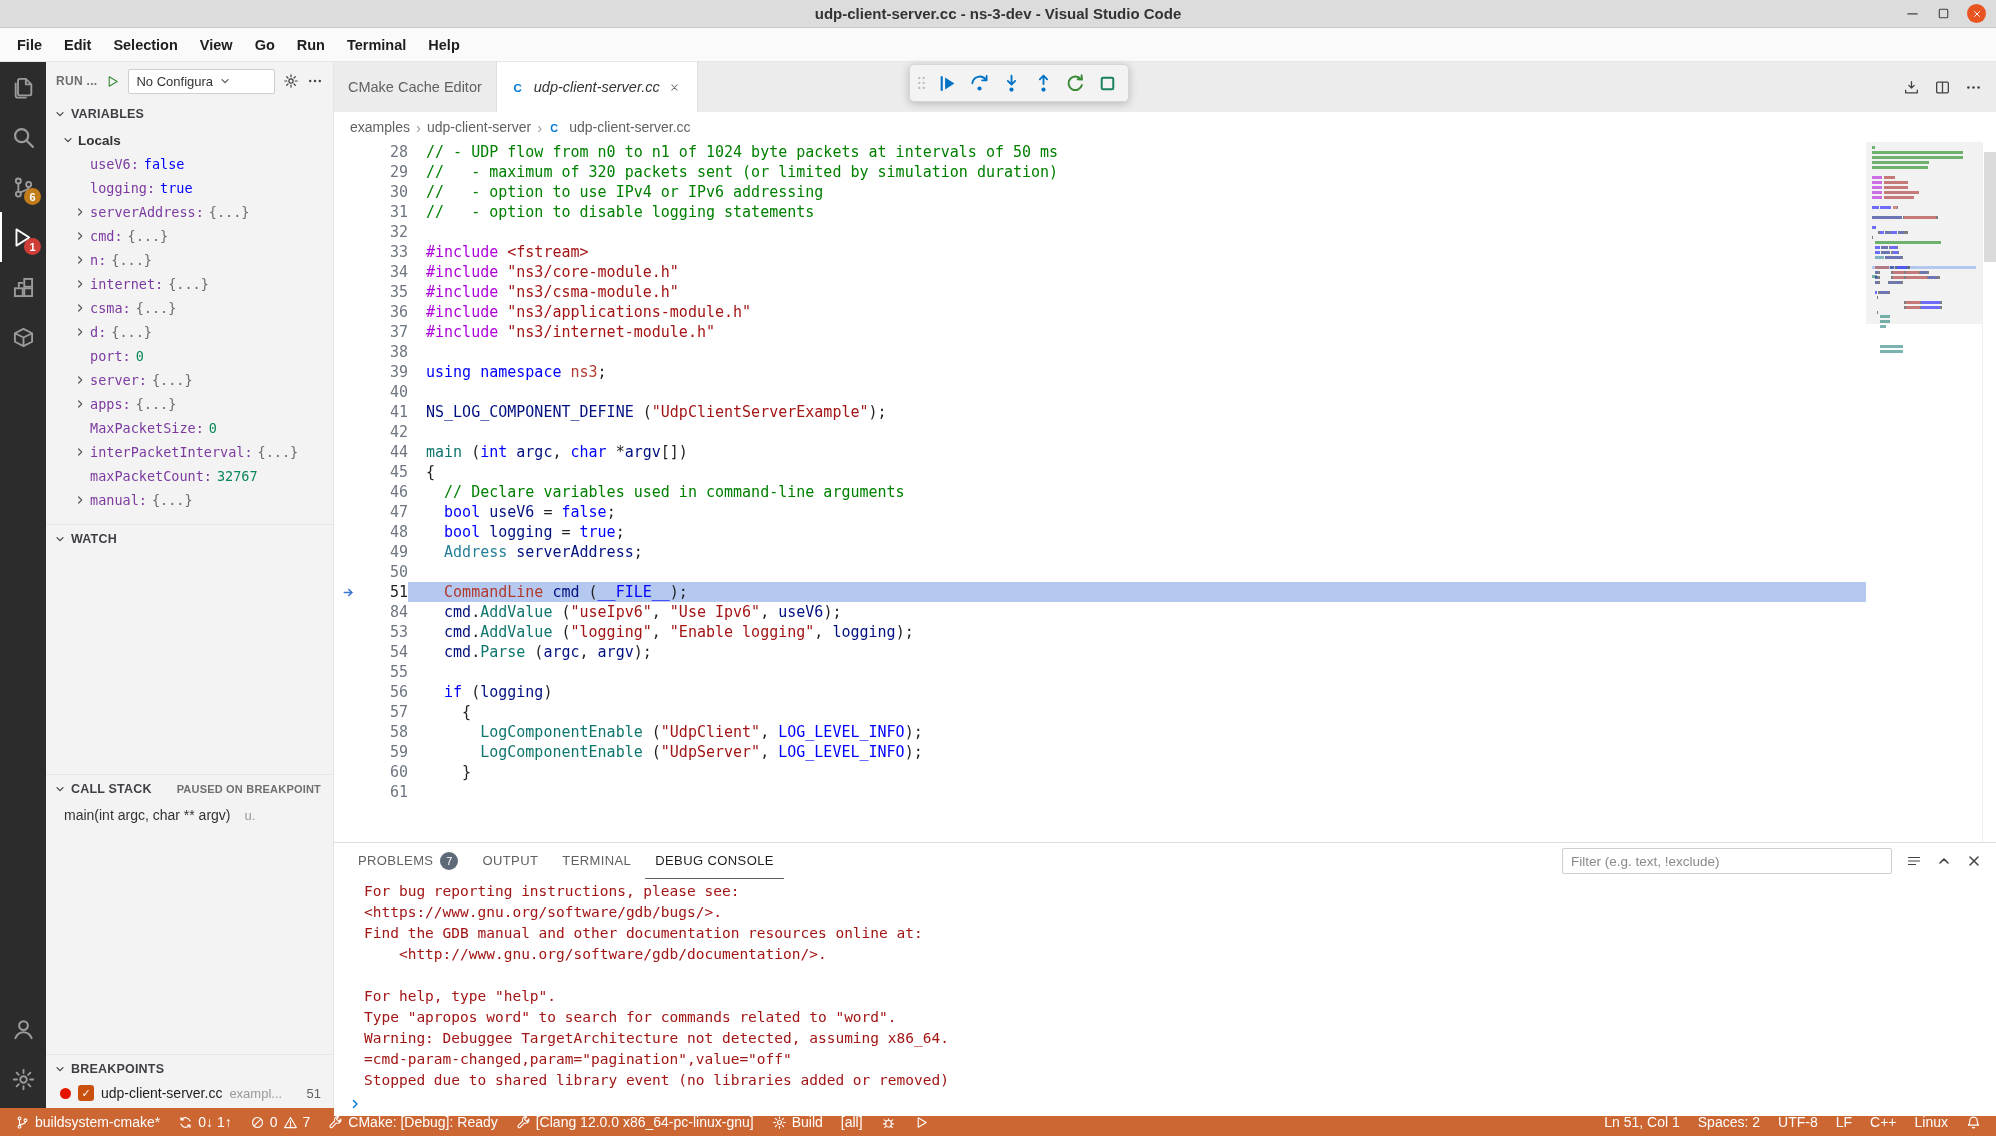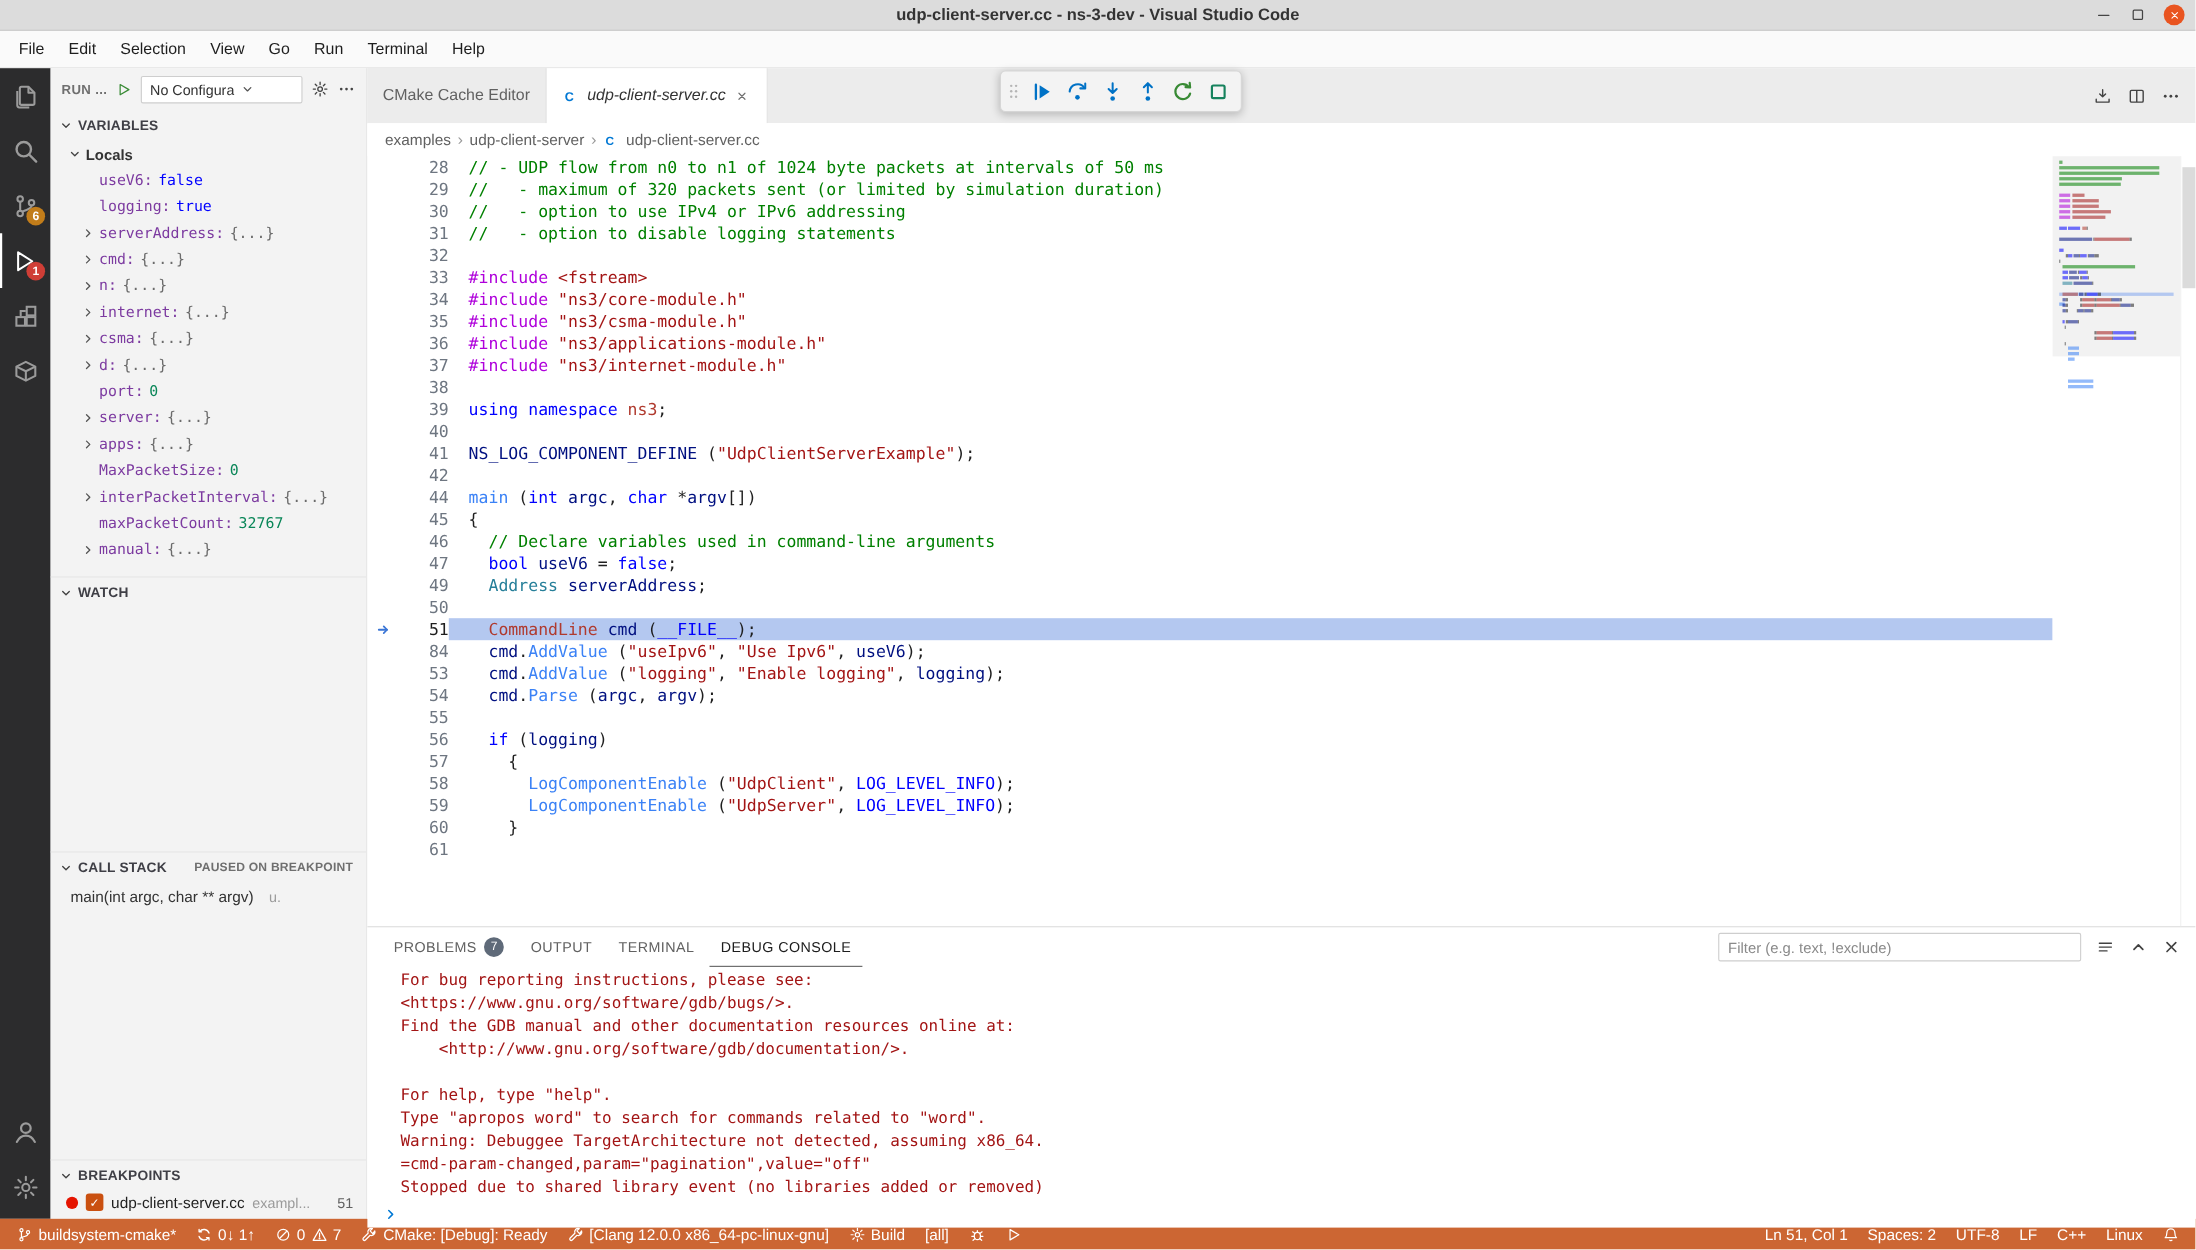--- a/index.html
+++ b/index.html
@@ -11,21 +11,21 @@
 
   
   .titlebar{height:28px;background:#dcdcdc;border-bottom:1px solid #c9c9c9;display:flex;align-items:center;justify-content:center;position:relative;flex:none;}
   .title-text{font-size:15px;font-weight:700;color:#333;}
   .window-controls{position:absolute;right:10px;top:0;height:100%;display:flex;align-items:center;gap:16px;}
   .wc{color:#444;width:15px;height:15px;}
   .wc-close{width:19px;height:19px;border-radius:50%;background:#e95420;color:#fff;display:flex;align-items:center;justify-content:center;}
   .wc-close .icon{width:10px;height:10px;}
 
   
-  .menubar{height:34px;background:#fafafa;border-bottom:1px solid #e7e7e7;display:flex;align-items:center;padding:12px 6px;flex:none;}
+  .menubar{height:34px;background:#fafafa;border-bottom:1px solid #e7e7e7;display:flex;align-items:center;padding:12px 6px;flex:none;font-weight:bold;}
   .menu-item{padding:4px 11px;border-radius:4px;font-size:14.5px;color:#1e1e1e;}
 
   .main{flex:1;display:flex;min-height:0;}
 
   
   .activitybar{width:46px;background:#2c2c2d;display:flex;flex-direction:column;flex:none;}
   .ab-top,.ab-bottom{display:flex;flex-direction:column;align-items:stretch;}
   .ab-bottom{margin-top:auto;padding-bottom:4px;}
   .ab-item{height:50px;display:flex;align-items:center;justify-content:center;position:relative;color:#9b9b9b;}
   .ab-item.active{color:#fff;box-shadow:inset 2px 0 0 0 #fff;}
@@ -97,21 +97,21 @@
   .glyph .icon{width:15px;height:15px;}
   .lnum{width:44px;flex:none;text-align:right;color:#6e7681;padding-right:0;}
   .code-text{flex:1;white-space:pre;padding-left:18px;}
   .code-row.current .code-text{background:#b4c8f0;}
   .code-row.current .lnum{color:#1e1e1e;}
   .tk-c{color:#008000;}
   .tk-k{color:#0000ff;}
   .tk-d{color:#af00db;}
   .tk-s{color:#a31515;}
   .tk-t{color:#267f99;}
-  .tk-f{color:#3b82f6;margin-top:44px;}
+  .tk-f{color:#0f766e;margin-top:44px;}
   .tk-v{color:#001080;}
   .tk-m{color:#0000ff;}
   .tk-p{color:#1f1f1f;}
   .tk-r{color:#b03a2e;}
 
   
   .minimap{width:116px;flex:none;position:relative;padding:4px 6px;}
   .mm-slider{position:absolute;left:0;top:0;width:100%;height:182px;background:rgba(0,0,0,.05);}
   .mm-line{height:3px;margin-bottom:2px;display:flex;position:relative;}
   .mm-line.mm-current{background:#b4c8f0;}
@@ -678,20 +678,25 @@
               <span class="lnum">46</span>
               <span class="code-text"><span class="tk-p">  </span><span class="tk-c">// Declare variables used in command-line arguments</span></span>
             </div>
             <div class="code-row">
               <span class="glyph"></span>
               <span class="lnum">47</span>
               <span class="code-text"><span class="tk-p">  </span><span class="tk-k">bool</span><span class="tk-p"> </span><span class="tk-v">useV6</span><span class="tk-p"> = </span><span class="tk-k">false</span><span class="tk-p">;</span></span>
             </div>
             <div class="code-row">
               <span class="glyph"></span>
+              <span class="lnum">48</span>
+              <span class="code-text"><span class="tk-p">  </span><span class="tk-k">bool</span><span class="tk-p"> </span><span class="tk-v">logging</span><span class="tk-p"> = </span><span class="tk-k">true</span><span class="tk-p">;</span></span>
+            </div>
+            <div class="code-row">
+              <span class="glyph"></span>
               <span class="lnum">49</span>
               <span class="code-text"><span class="tk-p">  </span><span class="tk-t">Address</span><span class="tk-p"> </span><span class="tk-v">serverAddress</span><span class="tk-p">;</span></span>
             </div>
             <div class="code-row">
               <span class="glyph"></span>
               <span class="lnum">50</span>
               <span class="code-text"></span>
             </div>
             <div class="code-row current">
               <span class="glyph">

